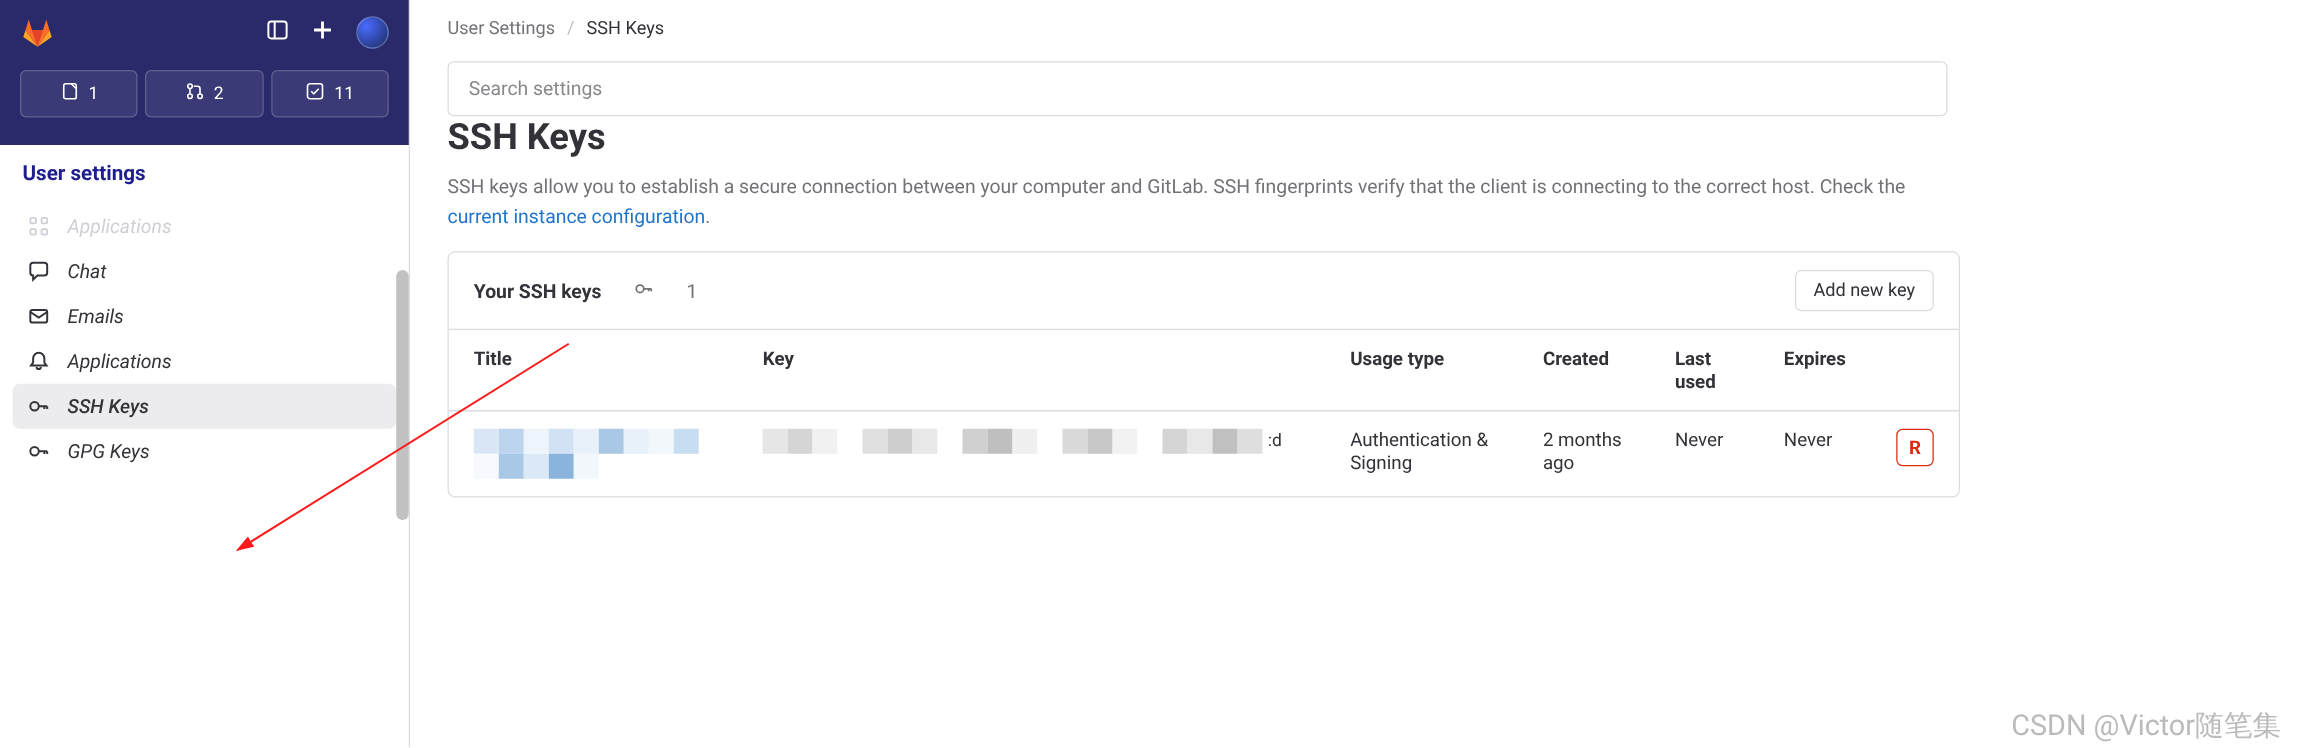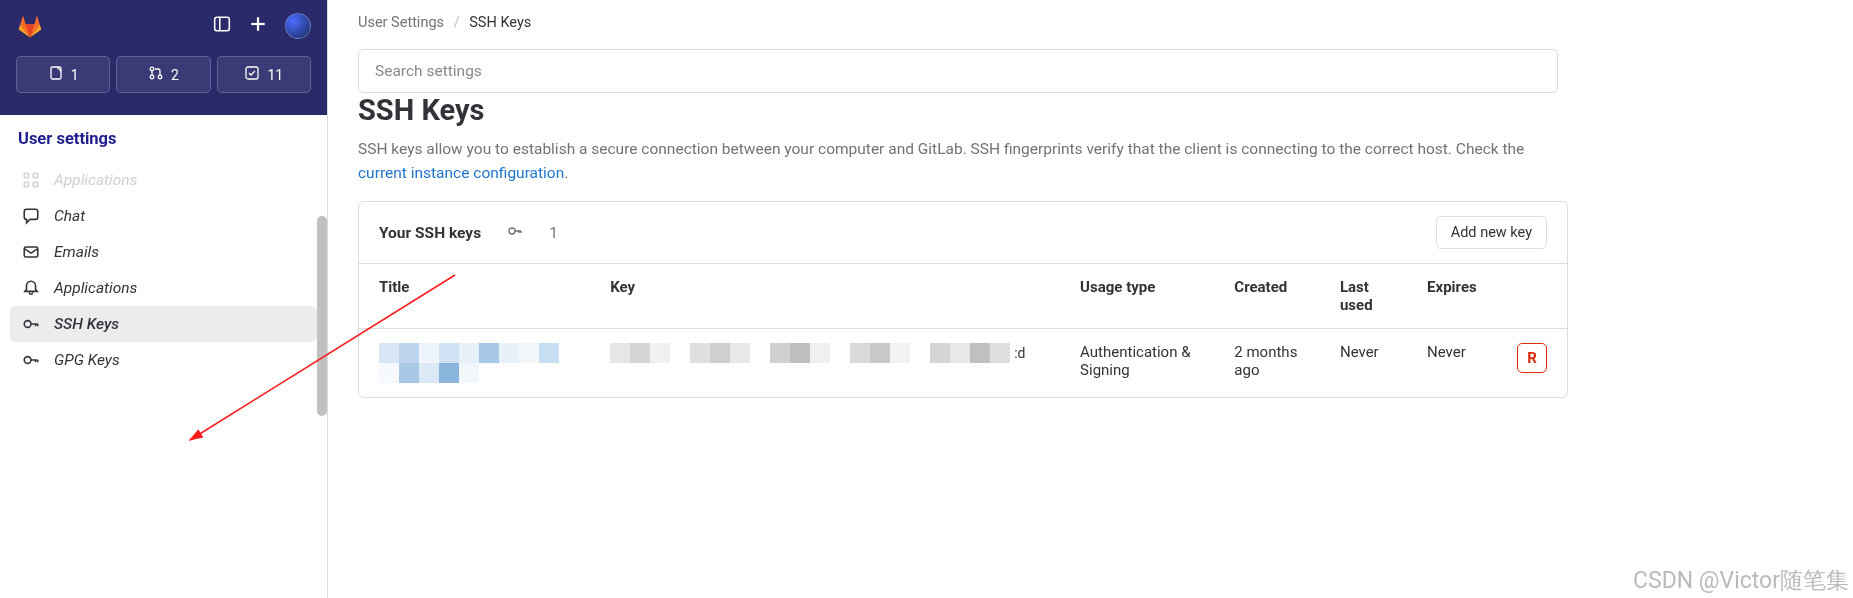--- a/index.html
+++ b/index.html
@@ -58,21 +58,21 @@
     .col-last { width: 90px; }
     .col-expires { width: 90px; }
     .col-act { width: 30px; }
     
     .blur-blocks { display: flex; flex-wrap: wrap; gap: 0; }
     .bb { width: 20px; height: 20px; }
     .key-trail { color: #333238; font-size: 14px; margin-left: 4px; }
     
     .del-btn { border: 1px solid #dd2b0e; color: #dd2b0e; background: #fff; border-radius: 5px; width: 30px; height: 30px; display: inline-flex; align-items: center; justify-content: center; cursor: pointer; font-size: 15px; font-weight: 700; }
     
-    .watermark { position: absolute; right: 4px; bottom: 2px; font-size: 23px; color: rgba(130,130,130,0.55); pointer-events: none; font-weight: 400; }
+    .watermark { position: absolute; right: 28px; bottom: 2px; font-size: 23px; color: rgba(130,130,130,0.55); pointer-events: none; font-weight: 400; }
     
     svg.arrow { position: absolute; left: 160px; top: 270px; width: 300px; height: 180px; pointer-events: none; }
   </style>
 </head>
 <body>
 
 <div class="sidebar">
   <div class="sidebar-header">
     <div class="sidebar-top">
       <span class="logo">

